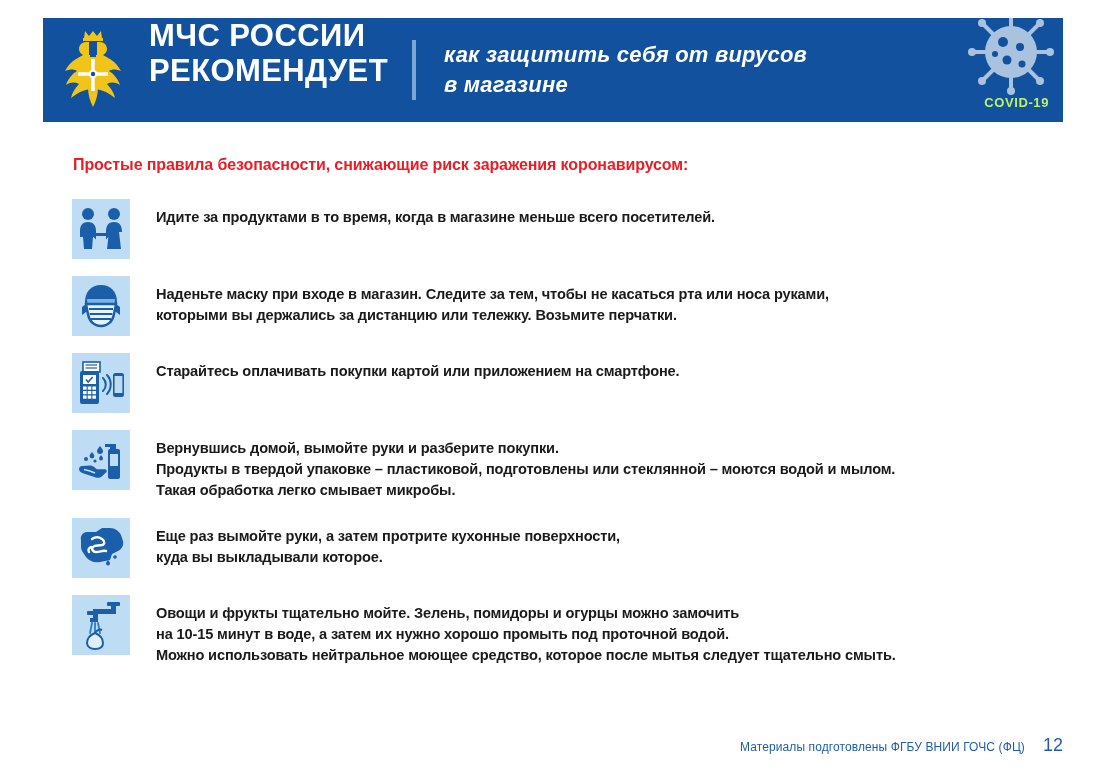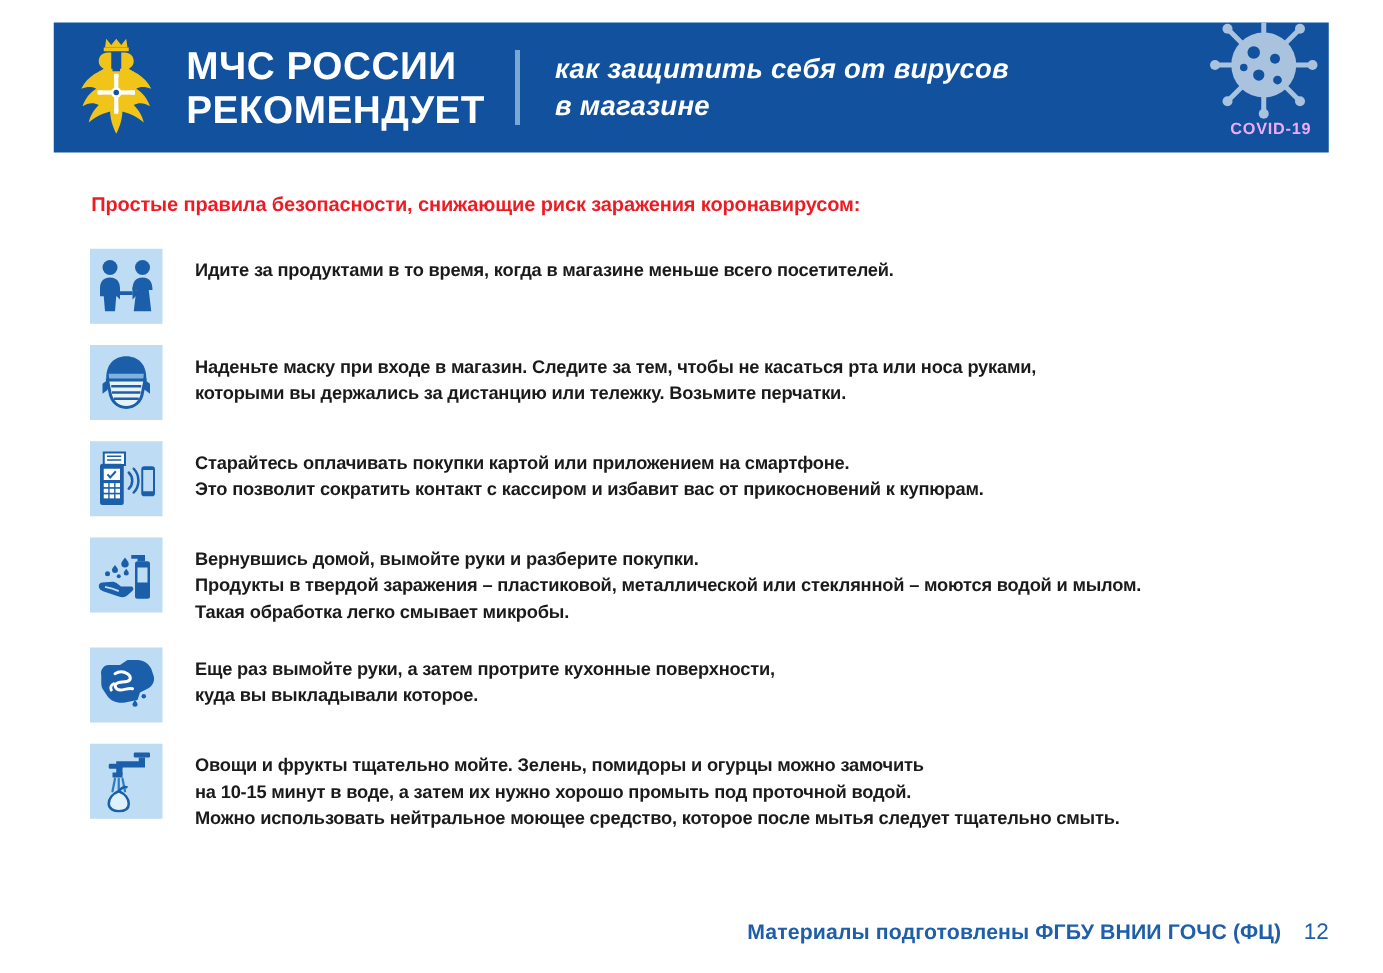--- a/index.html
+++ b/index.html
@@ -33,21 +33,21 @@
     display: flex;
     align-items: center;
     justify-content: center;
     flex: 0 0 auto;
   }
   .header-emblem svg { display: block; }
 
   .header-brand {
     display: flex;
     flex-direction: column;
-    justify-content: center;
+    justify-content: flex-start;
     flex: 0 0 auto;
     padding-left: 6px;
   }
   .header-brand .line {
     color: #ffffff;
     font-weight: bold;
     font-size: 31px;
     line-height: 35px;
     letter-spacing: 0.4px;
     white-space: nowrap;
@@ -84,21 +84,21 @@
   }
   .virus-svg {
     position: absolute;
     right: 6px;
     top: -6px;
   }
   .covid-label {
     position: absolute;
     right: 14px;
     bottom: 12px;
-    color: #f0abfc;
+    color: #bef264;
     font-size: 13px;
     font-weight: bold;
     letter-spacing: 0.6px;
   }
 
   
   .headline {
     position: absolute;
     left: 73px;
     top: 156px;
@@ -145,23 +145,22 @@
   
   .footer {
     position: absolute;
     right: 43px;
     bottom: 22px;
     display: flex;
     align-items: baseline;
   }
   .footer-credit {
     color: #1f5fa9;
-    font-size: 17px;
+    font-size: 12px;
     letter-spacing: 0.1px;
-    font-weight: bold;
   }
   .footer-page {
     color: #1f5fa9;
     font-size: 18px;
     margin-left: 18px;
   }
 </style>
 </head>
 <body>
 
@@ -319,21 +318,20 @@
           <path d="M27 18 a9 9 0 0 1 0 13"></path>
           <path d="M31 15 a14 14 0 0 1 0 19"></path>
         </g>
 
         <rect x="37" y="13" width="11" height="24" rx="2.5" fill="#1b5faa"></rect>
         <rect x="38.6" y="16" width="7.8" height="17" fill="#bedcf4"></rect>
       </svg>
     </div>
     <div class="rule-text">
       <span class="tline">Старайтесь оплачивать покупки картой или приложением на смартфоне.</span>
-      <span class="tline">Это позволит сократить контакт с кассиром и избавит вас от прикосновений к купюрам.</span>
     </div>
   </div>
 
   <div class="rule">
     <div class="rule-icon">
       <svg width="48" height="48" viewBox="0 0 48 48" aria-hidden="true">
 
         <rect x="31" y="13" width="12" height="30" rx="2" fill="#1b5faa"></rect>
         <rect x="33" y="18" width="8" height="12" fill="#bedcf4"></rect>
         <path d="M33 13 l0-5 l6 0 l0 5z" fill="#1b5faa"></path>
@@ -347,21 +345,21 @@
           <circle cx="18" cy="25" r="1.6"></circle>
         </g>
 
         <path d="M5 30 c-2 0 -3 1.5 -3 3 c0 2 1.6 3.4 4 4.2 l12 4 c3 1 5 0.6 7-1 l4-3.6 c1.4-1.3 0.6-3.4 -1.2-3.4
                  l-8 0 l-3-2.4 c-1.2-1 -2.6-1.4 -4-1.4z" fill="#1b5faa"></path>
         <path d="M7 33.5 c3 0.6 7 1.6 11 3.4" stroke="#bedcf4" stroke-width="1.6" fill="none"></path>
       </svg>
     </div>
     <div class="rule-text">
       <span class="tline">Вернувшись домой, вымойте руки и разберите покупки.</span>
-      <span class="tline">Продукты в твердой заражения – пластиковой, металлической или стеклянной – моются водой и мылом.</span>
+      <span class="tline">Продукты в твердой упаковке – пластиковой, подготовлены или стеклянной – моются водой и мылом.</span>
       <span class="tline">Такая обработка легко смывает микробы.</span>
     </div>
   </div>
 
   <div class="rule">
     <div class="rule-icon">
       <svg width="48" height="44" viewBox="0 0 48 44" aria-hidden="true">
         <path d="M4 14 c-1-4 2-8 6-8 l9 0 l6-4 l8 0 c5 0 9 3 11 7 l2 6 c1 4 -1 8 -5 10 l-6 3 l-2 6 l-10 2
                  c-6 1 -11-1 -14-5 l-4-6 c-1-2 -1-4 -1-6z" fill="#1b5faa"></path>
         <g stroke="#ffffff" stroke-width="2.4" fill="none" stroke-linecap="round">

